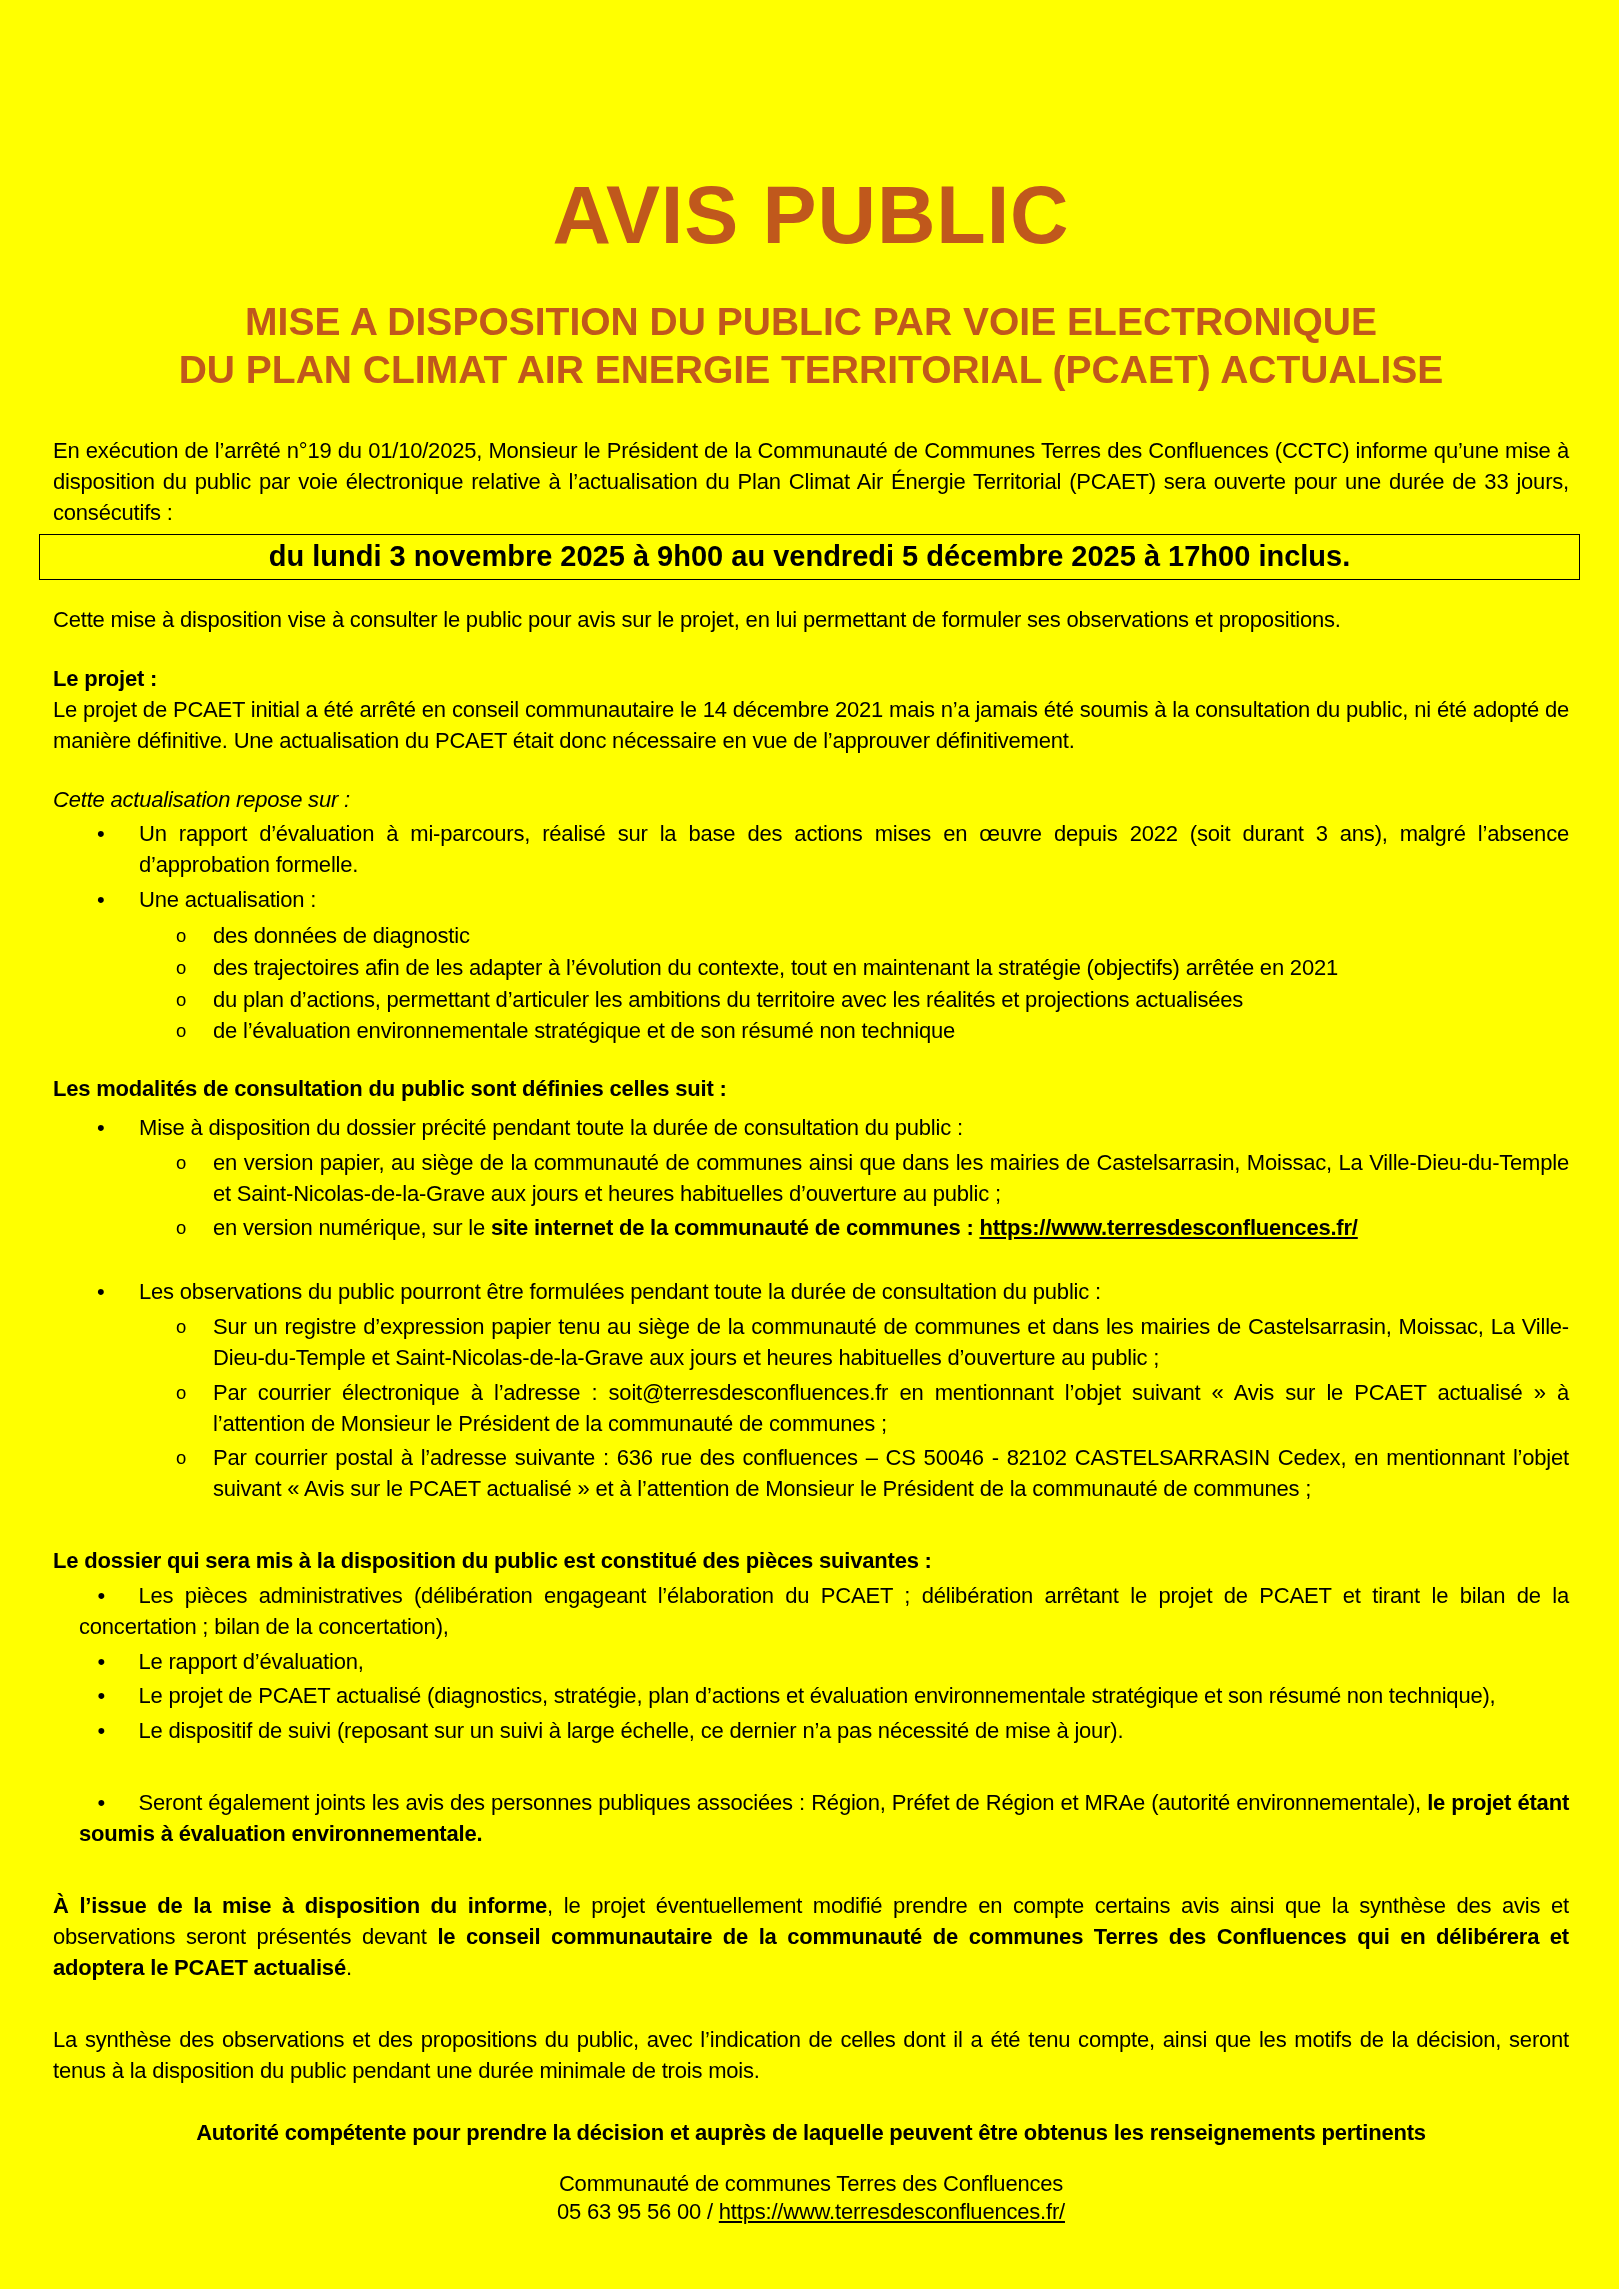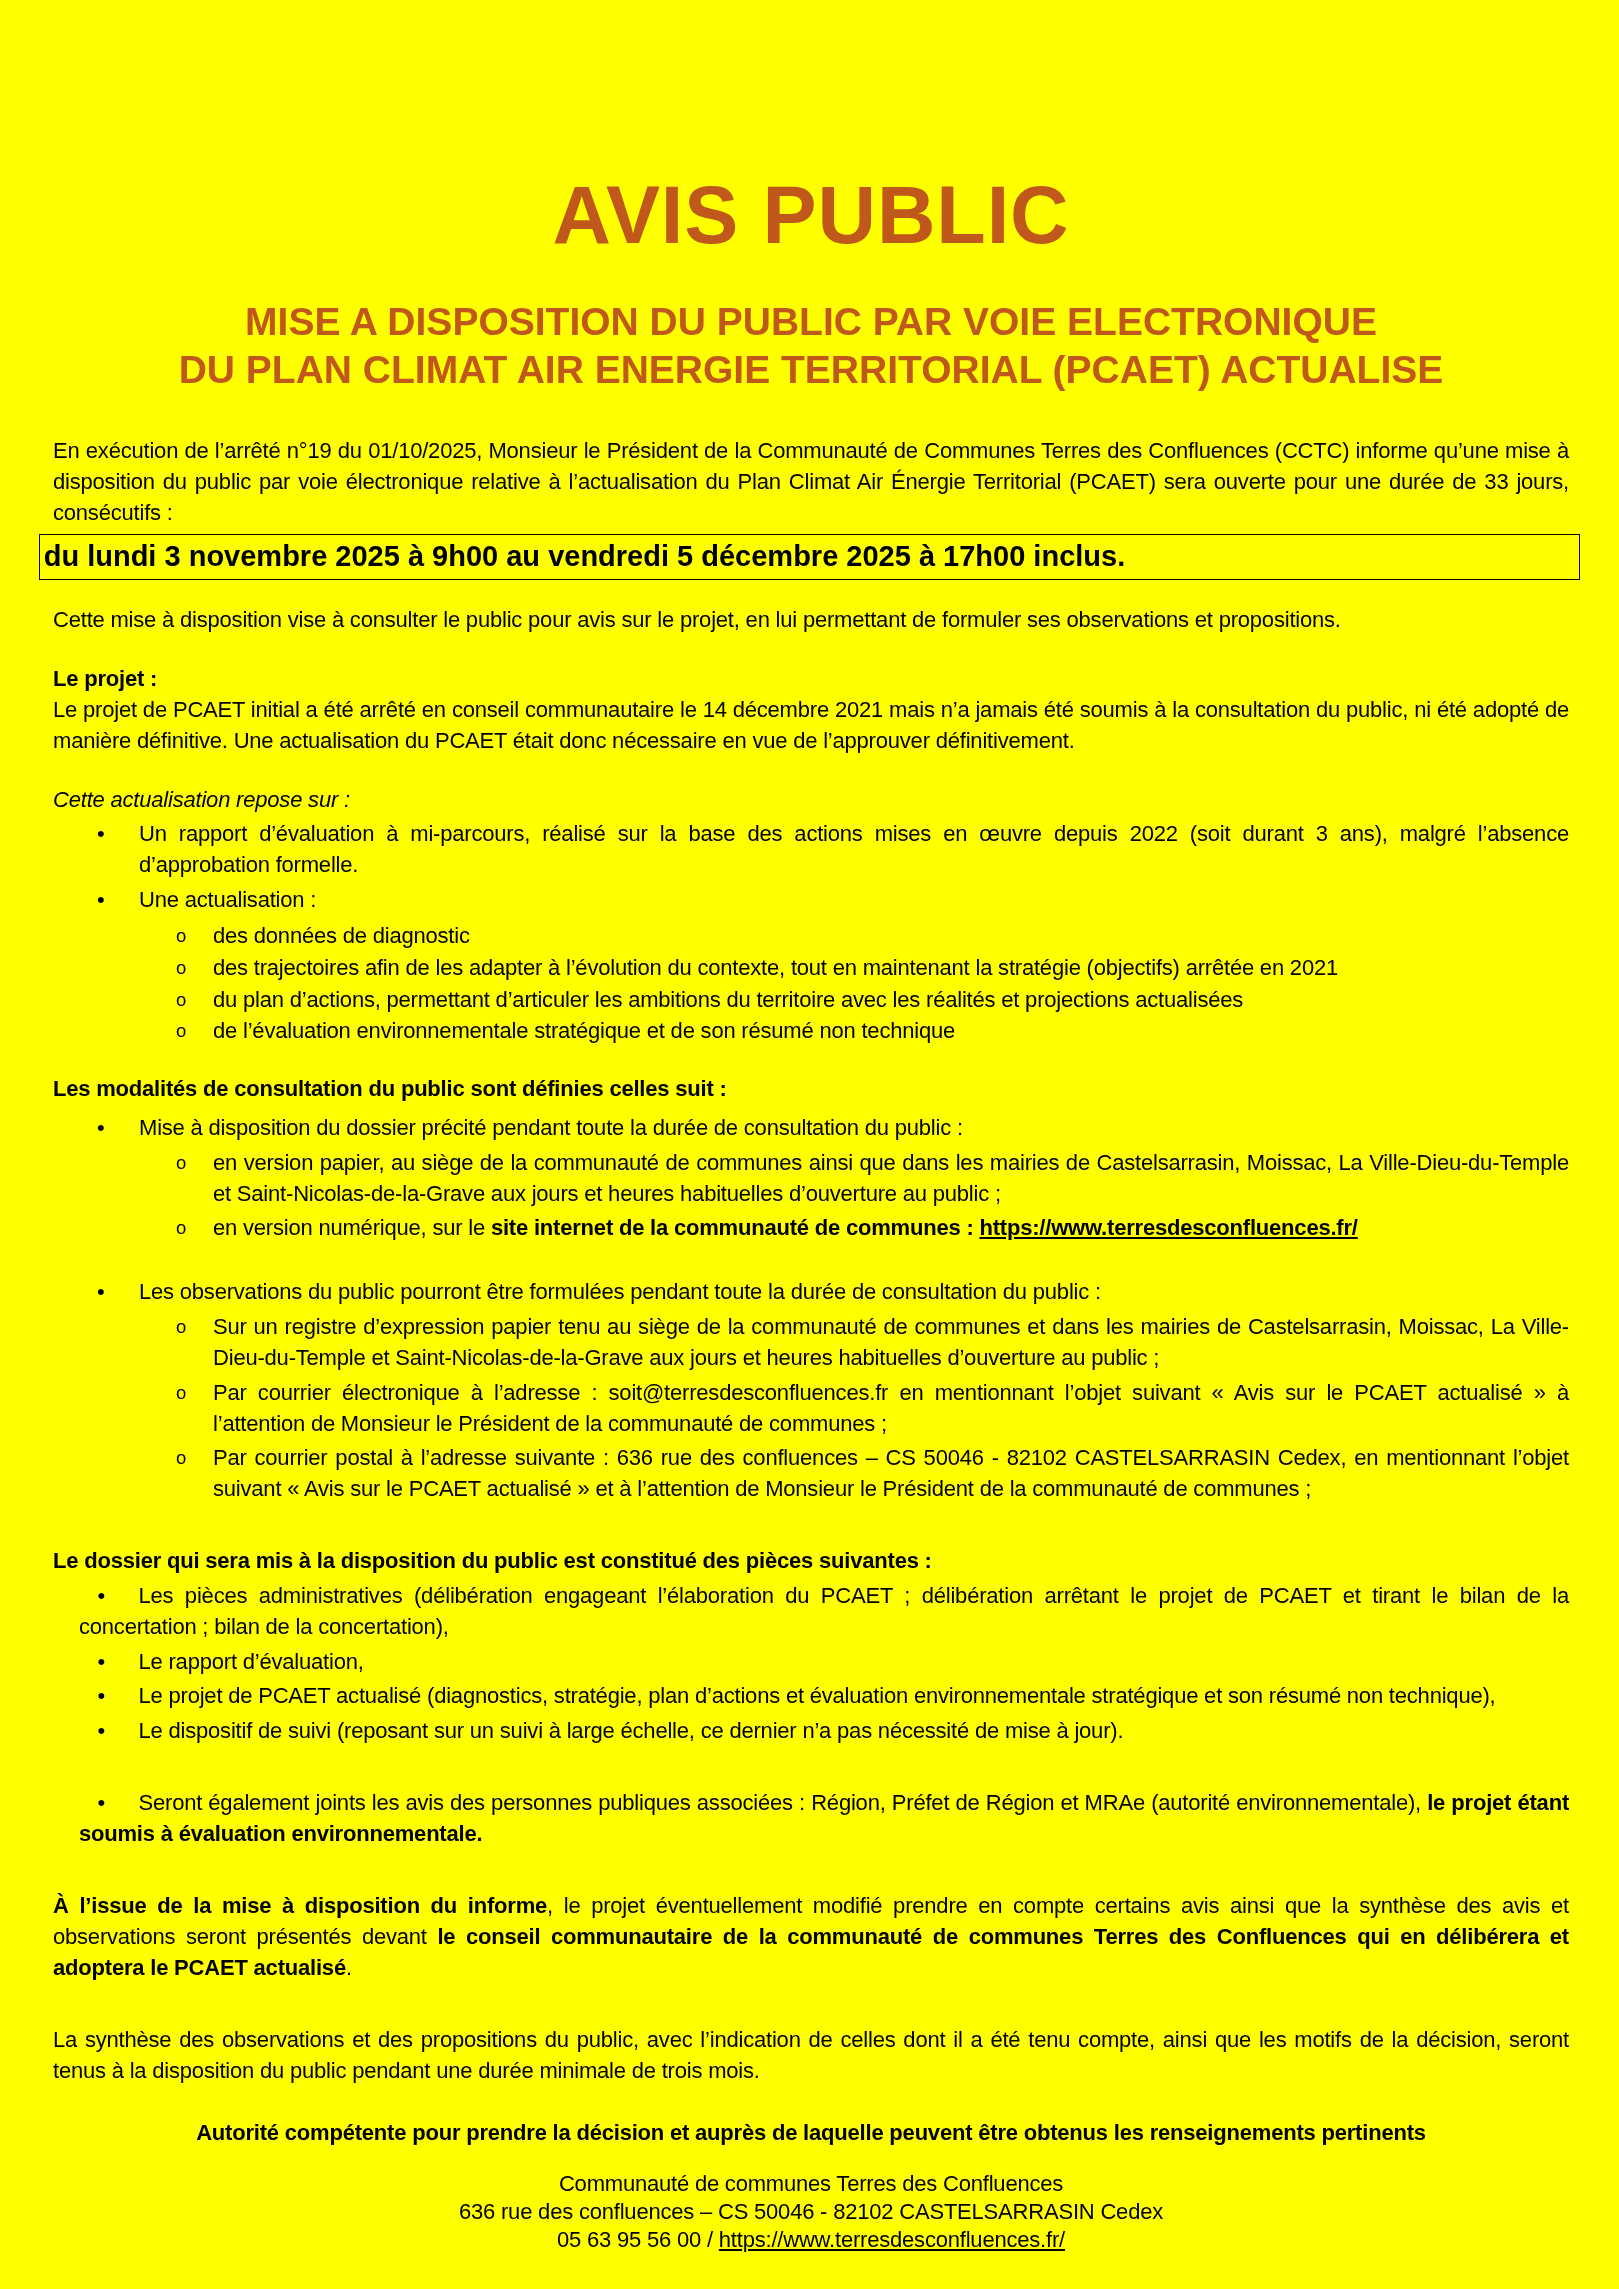--- a/index.html
+++ b/index.html
@@ -44,21 +44,21 @@
   }
   .body-text {
     font-size: 22px;
     line-height: 31px;
     letter-spacing: -0.2px;
   }
   .intro { margin-top: 42px; }
   .banner {
     margin: 5.5px -11px 0 -14px;
     border: 1.8px solid #000;
-    text-align: left;
+    text-align: center;
     font-weight: bold;
     font-size: 29px;
     line-height: 31px;
     padding: 6.5px 3.7px;
   }
   .consult-note { margin-top: 24px; }
   .sec-heading { margin-top: 28px; font-weight: bold; }
   .repose { margin-top: 28px; font-style: italic; }
 
   
@@ -206,19 +206,18 @@
   <p class="body-text just para">
     <span class="bold">À l’issue de la mise à disposition du informe</span><span>, le projet éventuellement modifié prendre en compte certains avis ainsi que la synthèse des avis et observations seront présentés devant </span><span class="bold">le conseil communautaire de la communauté de communes Terres des Confluences qui en délibérera et adoptera le PCAET actualisé</span><span>.</span>
   </p>
 
   <p class="body-text just para">La synthèse des observations et des propositions du public, avec l’indication de celles dont il a été tenu compte, ainsi que les motifs de la décision, seront tenus à la disposition du public pendant une durée minimale de trois mois.</p>
 
   <div class="body-text authority-heading">Autorité compétente pour prendre la décision et auprès de laquelle peuvent être obtenus les renseignements pertinents</div>
 
   <div class="body-text contact-block">
     <div>Communauté de communes Terres des Confluences</div>
-    <div>636 rue des confluences  – CS 50046 - 82102 CASTELSARRASIN Cedex</div>
     <div><span>05 63 95 56 00 / </span><span class="link">https://www.terresdesconfluences.fr/</span></div>
 
   </div>
 
 </div>
 
 
 </body></html>

